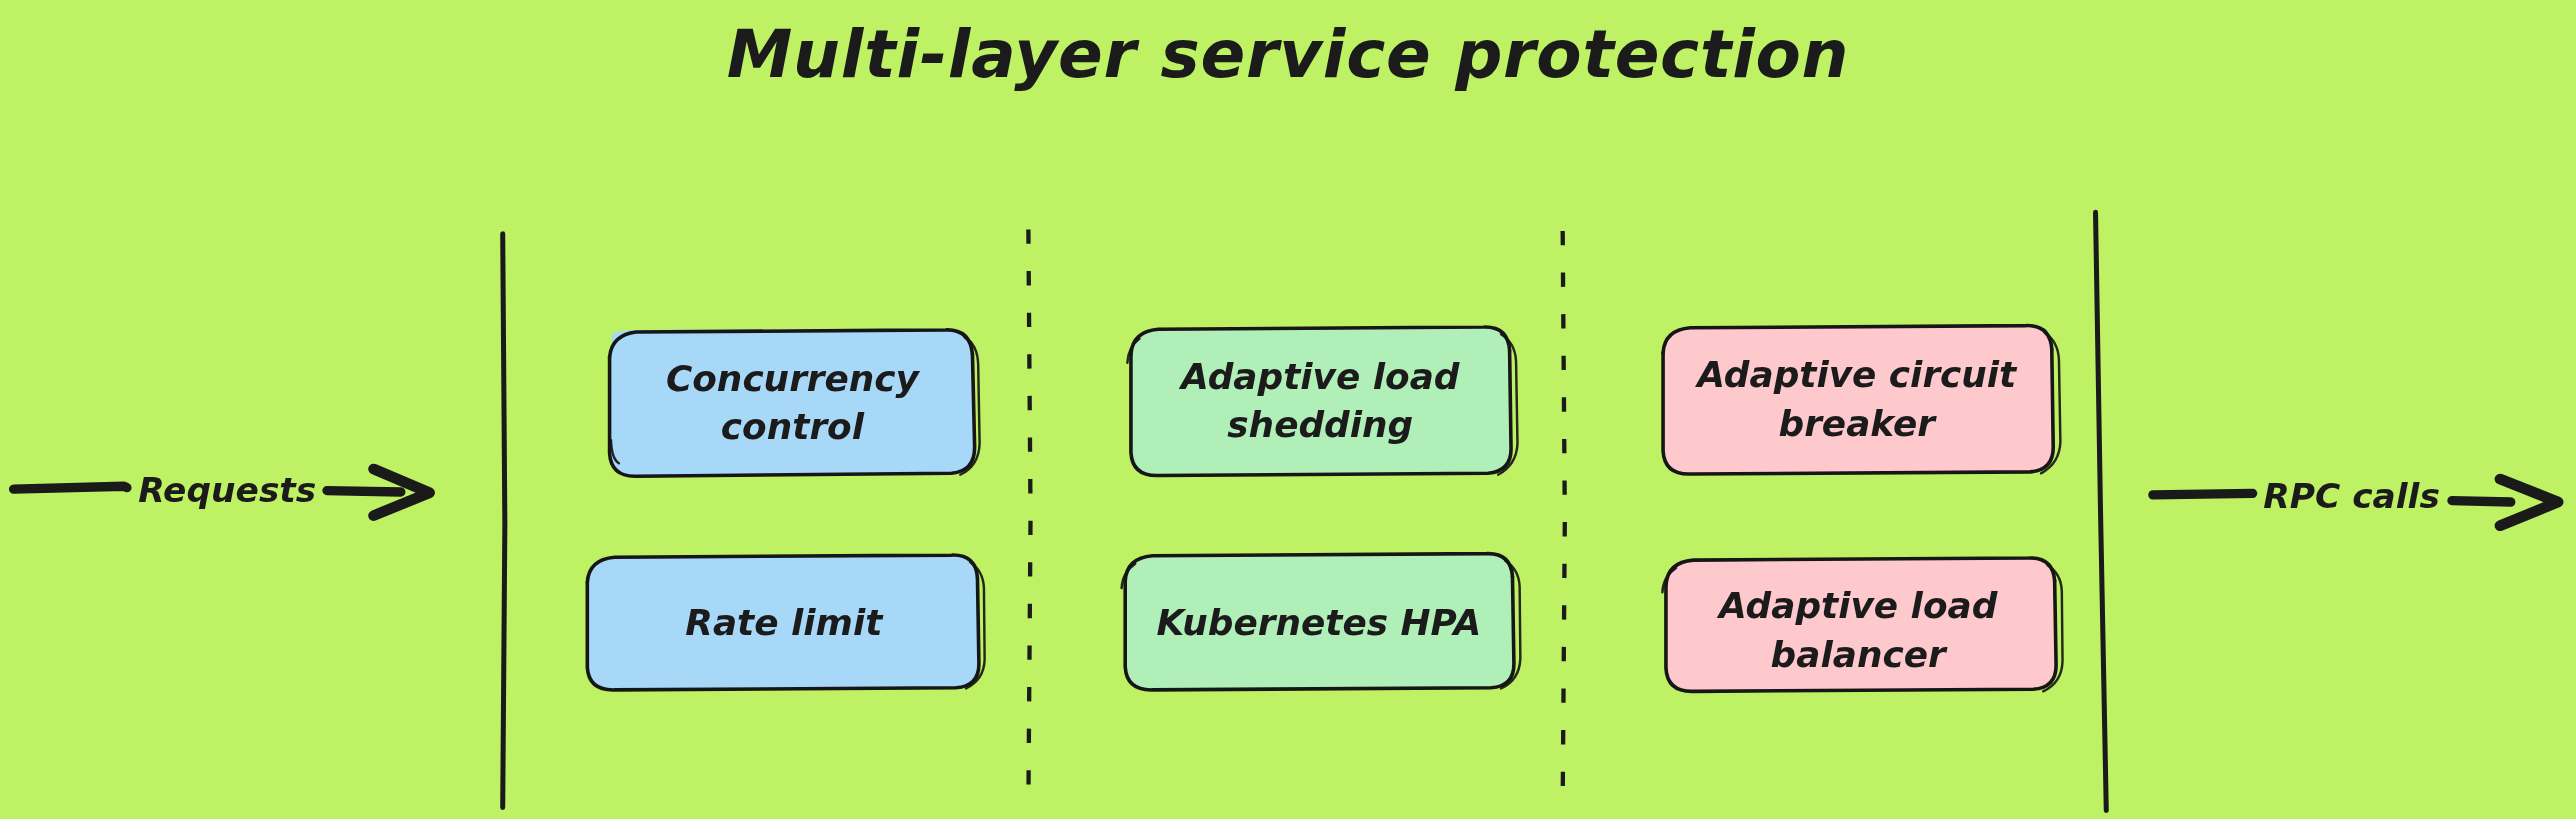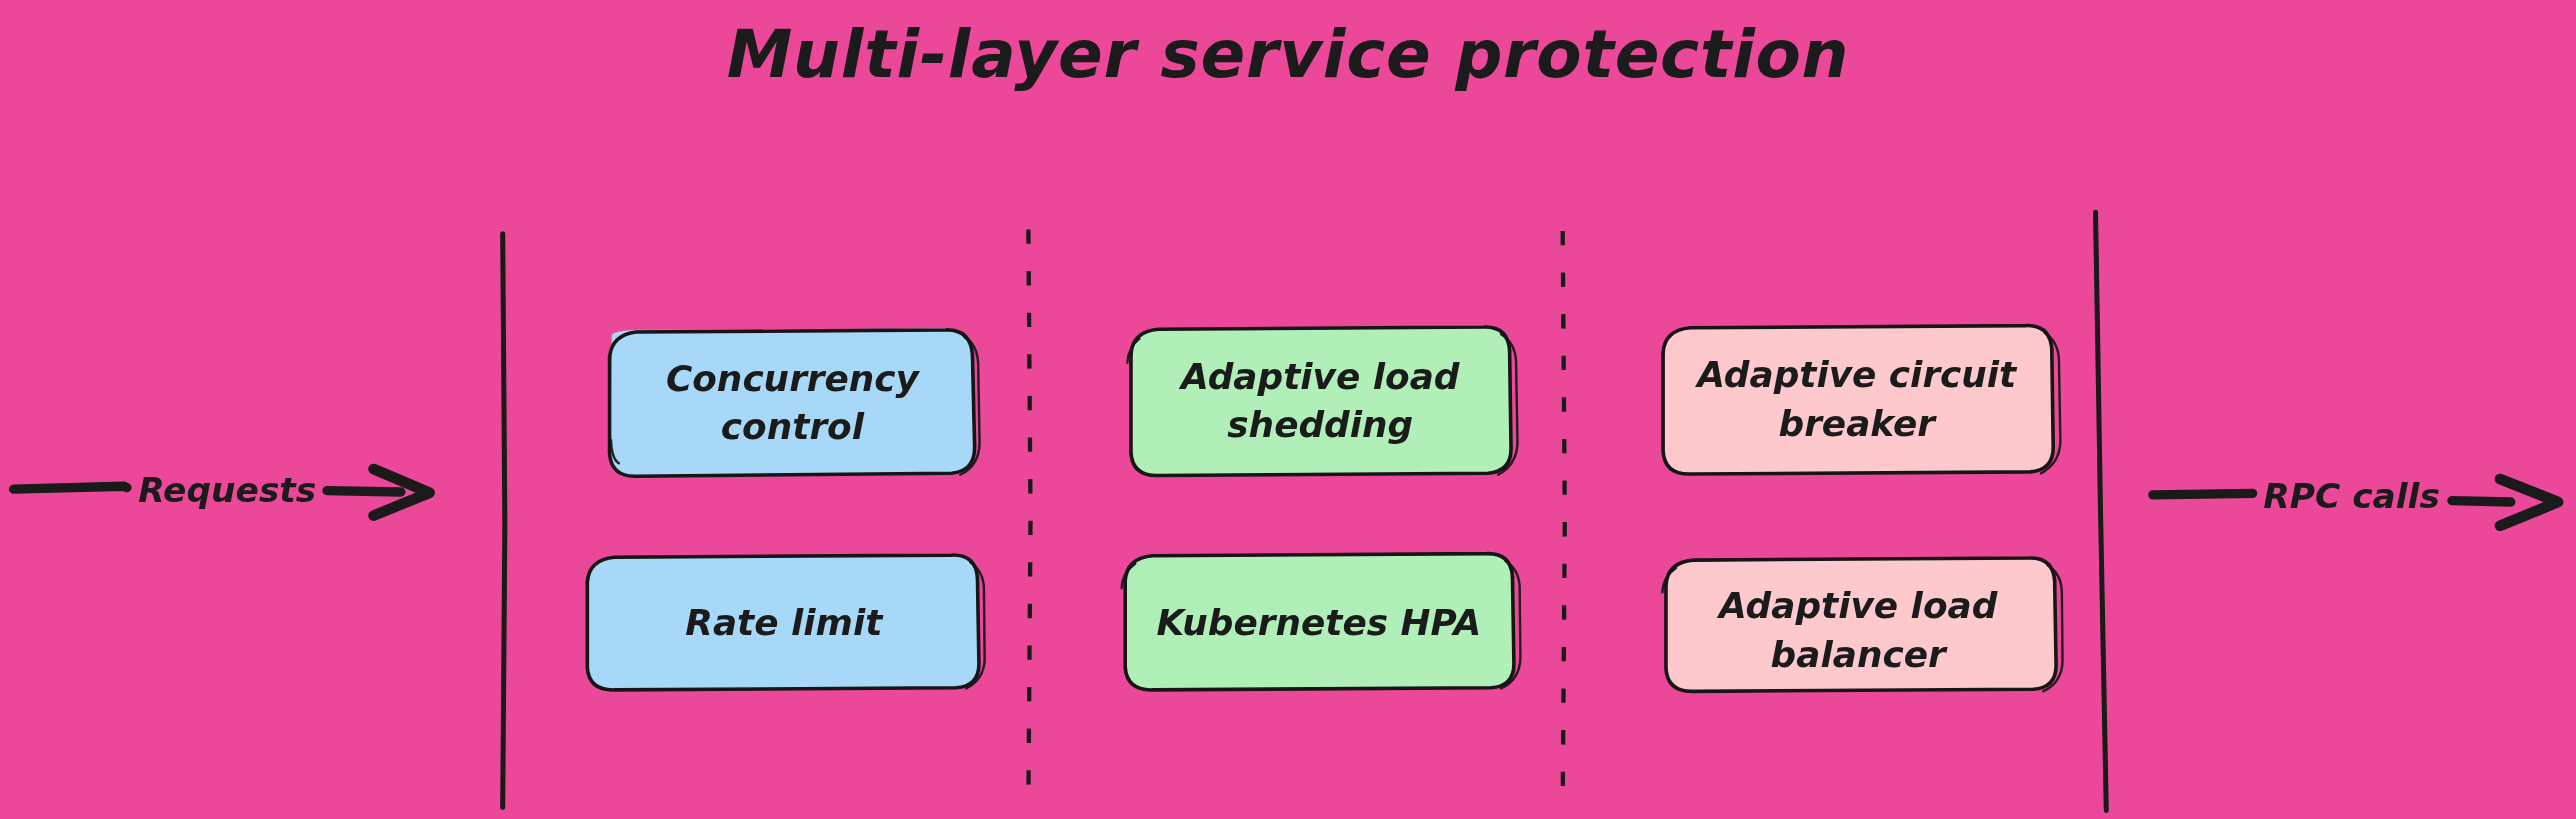--- a/index.html
+++ b/index.html
@@ -7,21 +7,21 @@
     padding: 0;
     background: #ffffff;
   }
   body {
     font-family: "DejaVu Sans", sans-serif;
   }
   #canvas {
     position: relative;
     width: 2576px;
     height: 819px;
-    background: #ec4899;
+    background: #bef264;
     overflow: hidden;
   }
   #diagram-svg {
     position: absolute;
     left: 0;
     top: 0;
     width: 2576px;
     height: 819px;
   }
   .hand-text {

